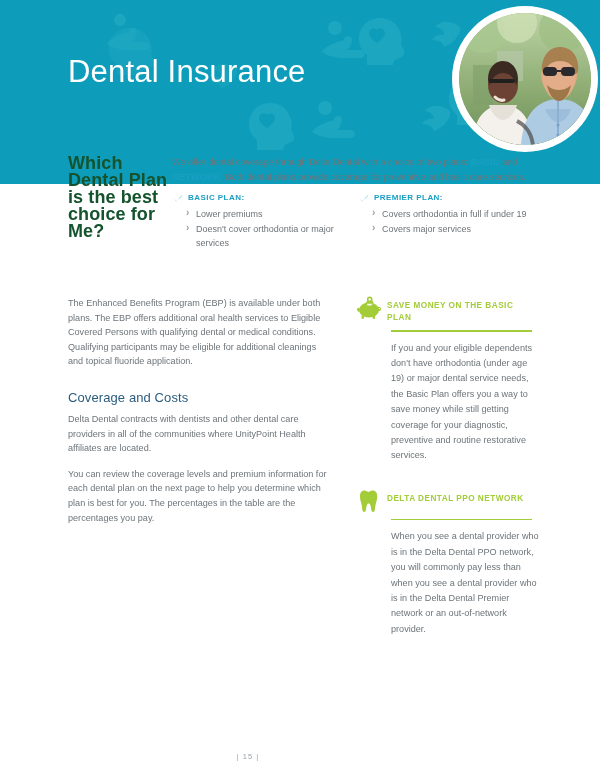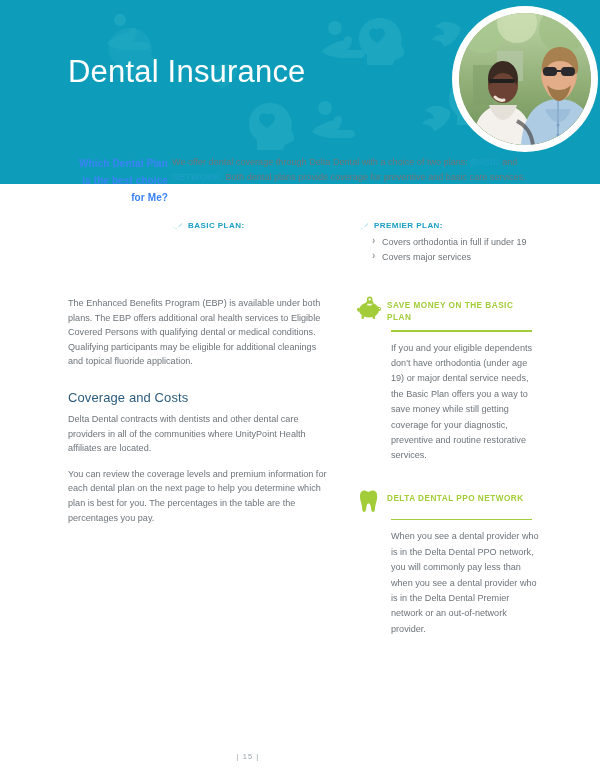--- a/index.html
+++ b/index.html
@@ -40,30 +40,30 @@
   }
   .photo svg { display:block; width:100%; height:100%; }
 
   
   .page { position:absolute; left:0; top:155px; width:600px; }
 
   .col-left  { position:absolute; left:68px;  top:0;  width:100px; }
   .col-body  { position:absolute; left:172px; top:0;  width:356px; }
 
   .side-head {
-    color:#3b82f6; font-size:10px; font-weight:700;
-    line-height:17px; letter-spacing:.1px;text-align:right;
+    color:#14532d; font-size:18px; font-weight:700;
+    line-height:17px; letter-spacing:.1px;
   }
 
   .intro { font-size:9.1px; line-height:14.6px; color:#6d7479; }
   .intro b { color:#1b9ec4; font-weight:700; letter-spacing:.2px; }
 
   
   .plans { display:flex; gap:16px; margin-top:9px; }
-  .plan { width:170px;margin-top:28px; }
+  .plan { width:170px; }
   .plan-head {
     display:flex; align-items:flex-start; gap:5px;
     font-size:8px; font-weight:700; letter-spacing:.45px;
     color:#1b9ec4; text-transform:uppercase;
   }
   .check { flex:0 0 auto; margin-top:1px; }
   .plan ul { list-style:none; margin-top:4px; padding-left:14px; }
   .plan li {
     position:relative; font-size:9px; line-height:14px;
     color:#6d7479; padding-left:10px; margin-bottom:1px;
@@ -226,20 +226,24 @@
 
     <div class="plans">
 
       <div class="plan">
         <div class="plan-head">
           <svg class="check" width="11" height="9" viewBox="0 0 11 9">
             <path d="M0.6 3.4 L4 7.6 L10.4 0.6 L9 3.2 L4 7.0 Z" fill="#7fd0e0"></path>
           </svg>
           <span>BASIC PLAN:</span>
         </div>
+        <ul>
+          <li>Lower premiums</li>
+          <li>Doesn't cover orthodontia or major services</li>
+        </ul>
       </div>
 
       <div class="plan">
         <div class="plan-head">
           <svg class="check" width="11" height="9" viewBox="0 0 11 9">
             <path d="M0.6 3.4 L4 7.6 L10.4 0.6 L9 3.2 L4 7.0 Z" fill="#7fd0e0"></path>
           </svg>
           <span>PREMIER PLAN:</span>
         </div>
         <ul>

